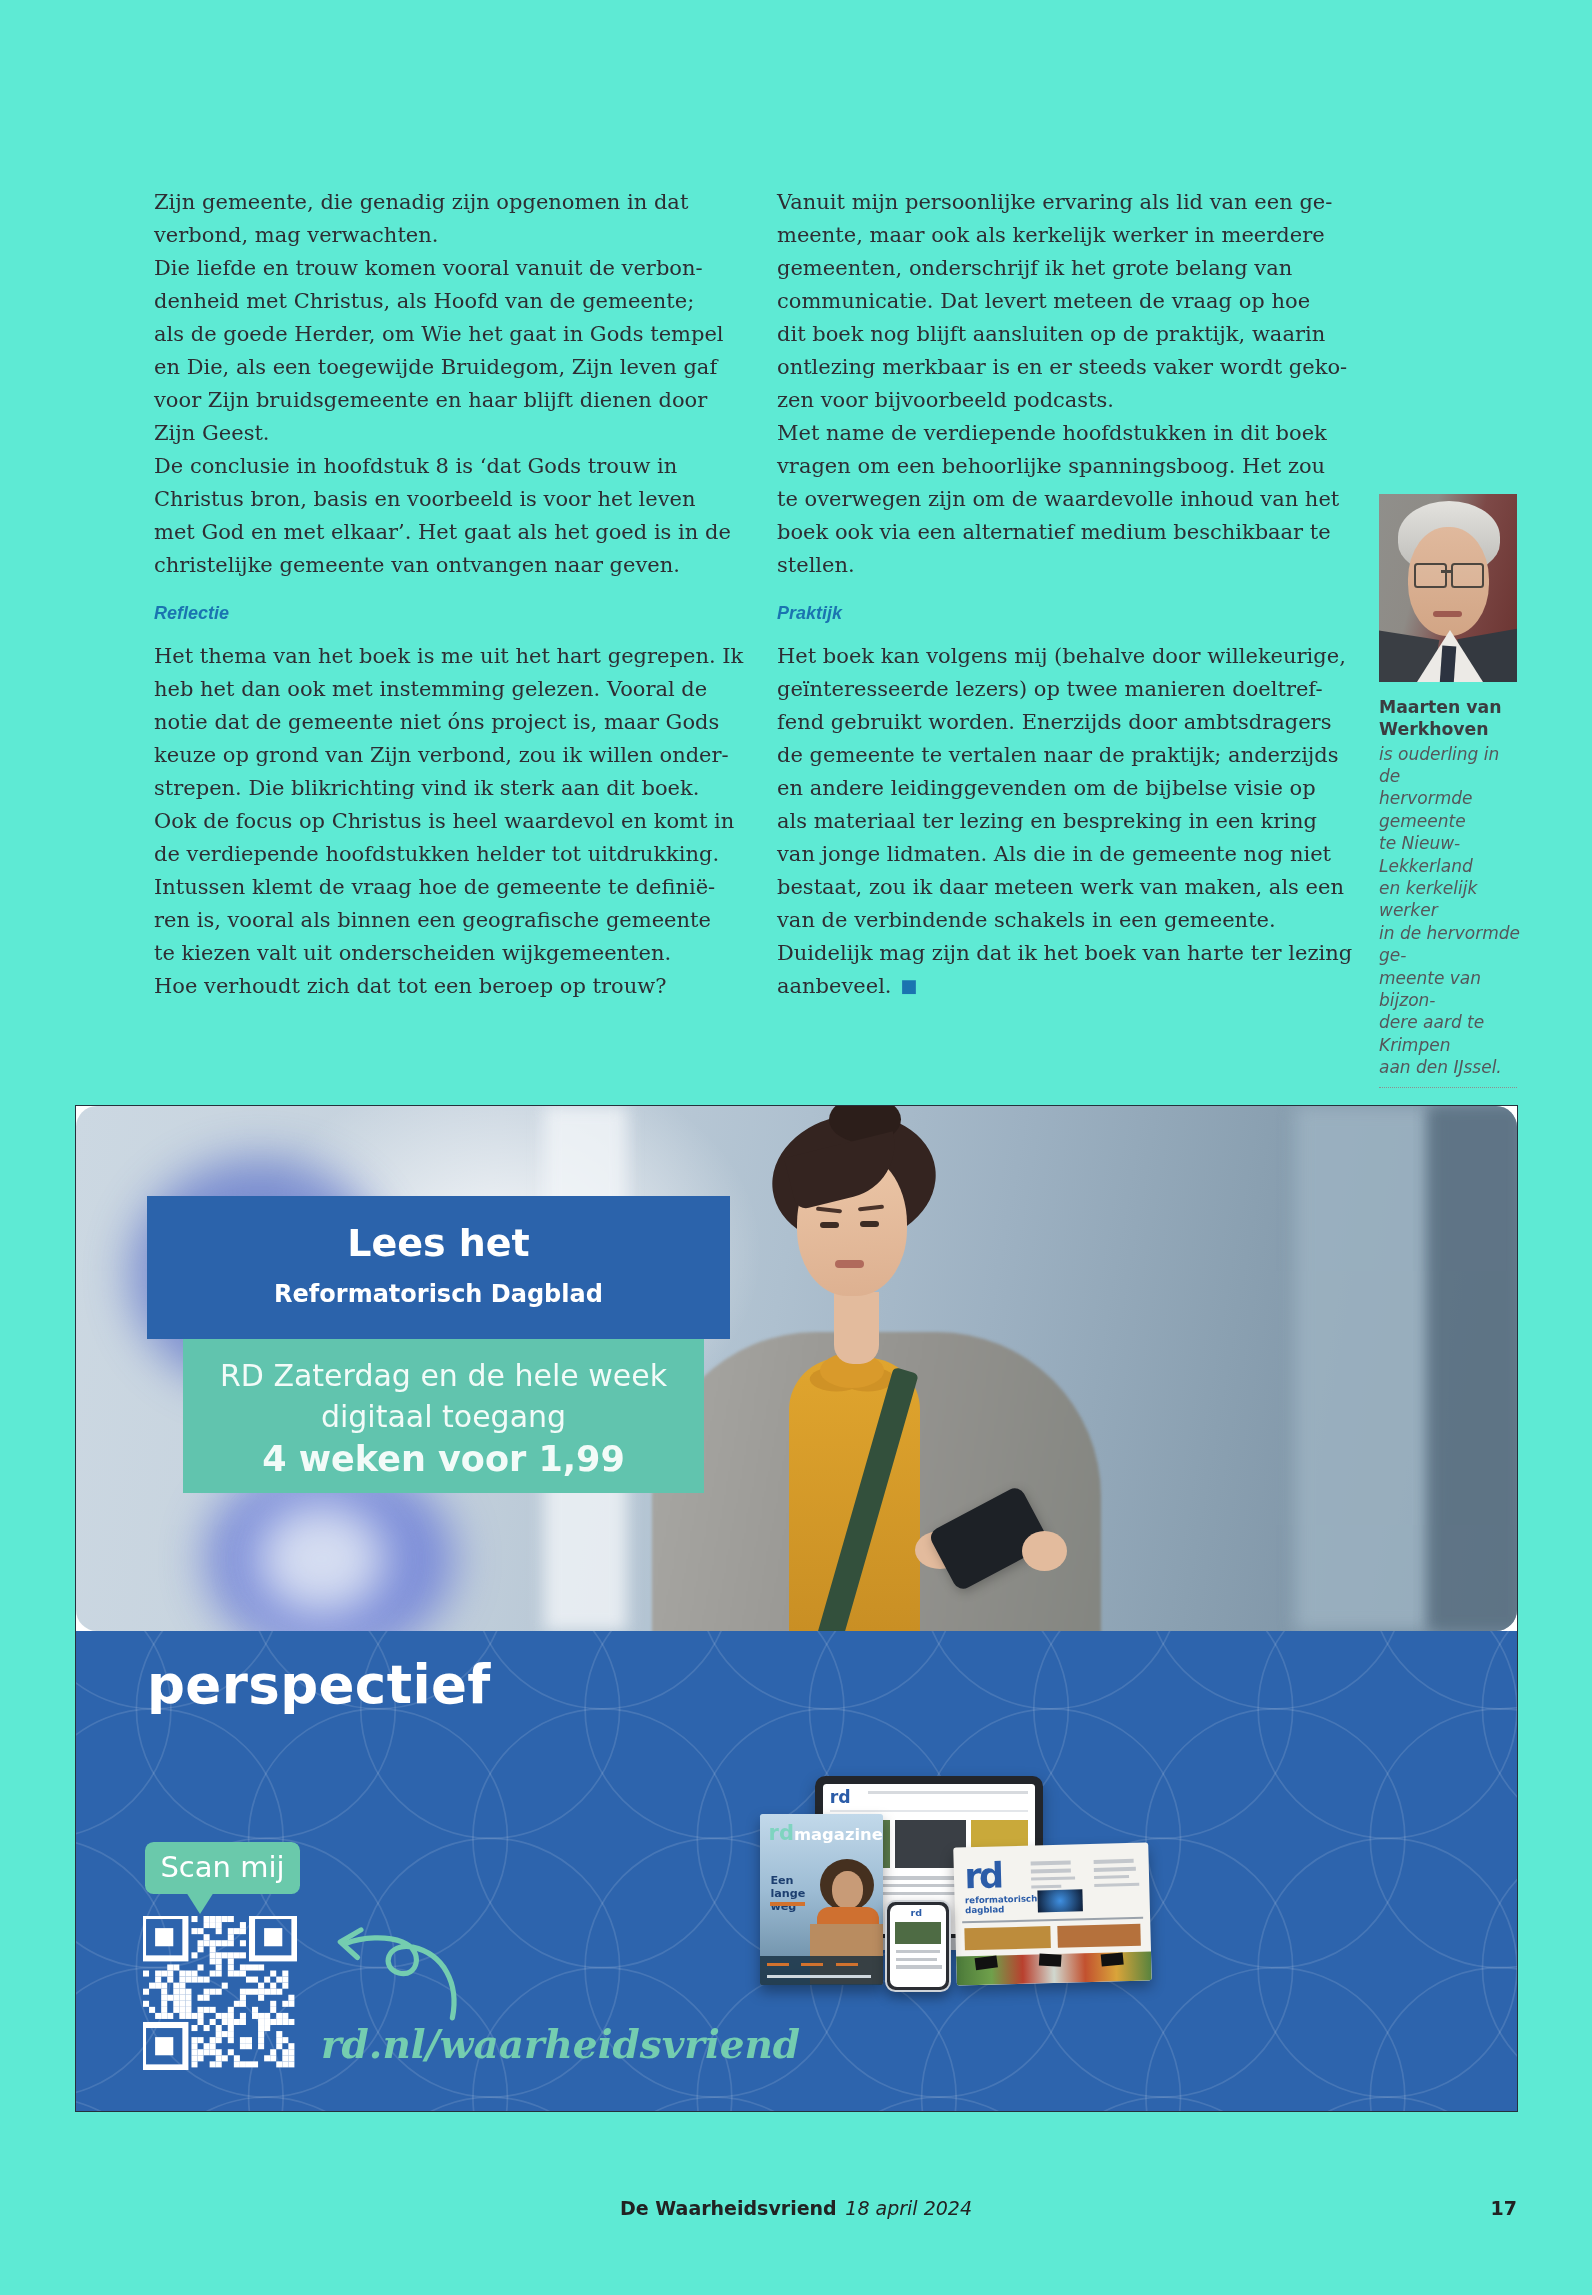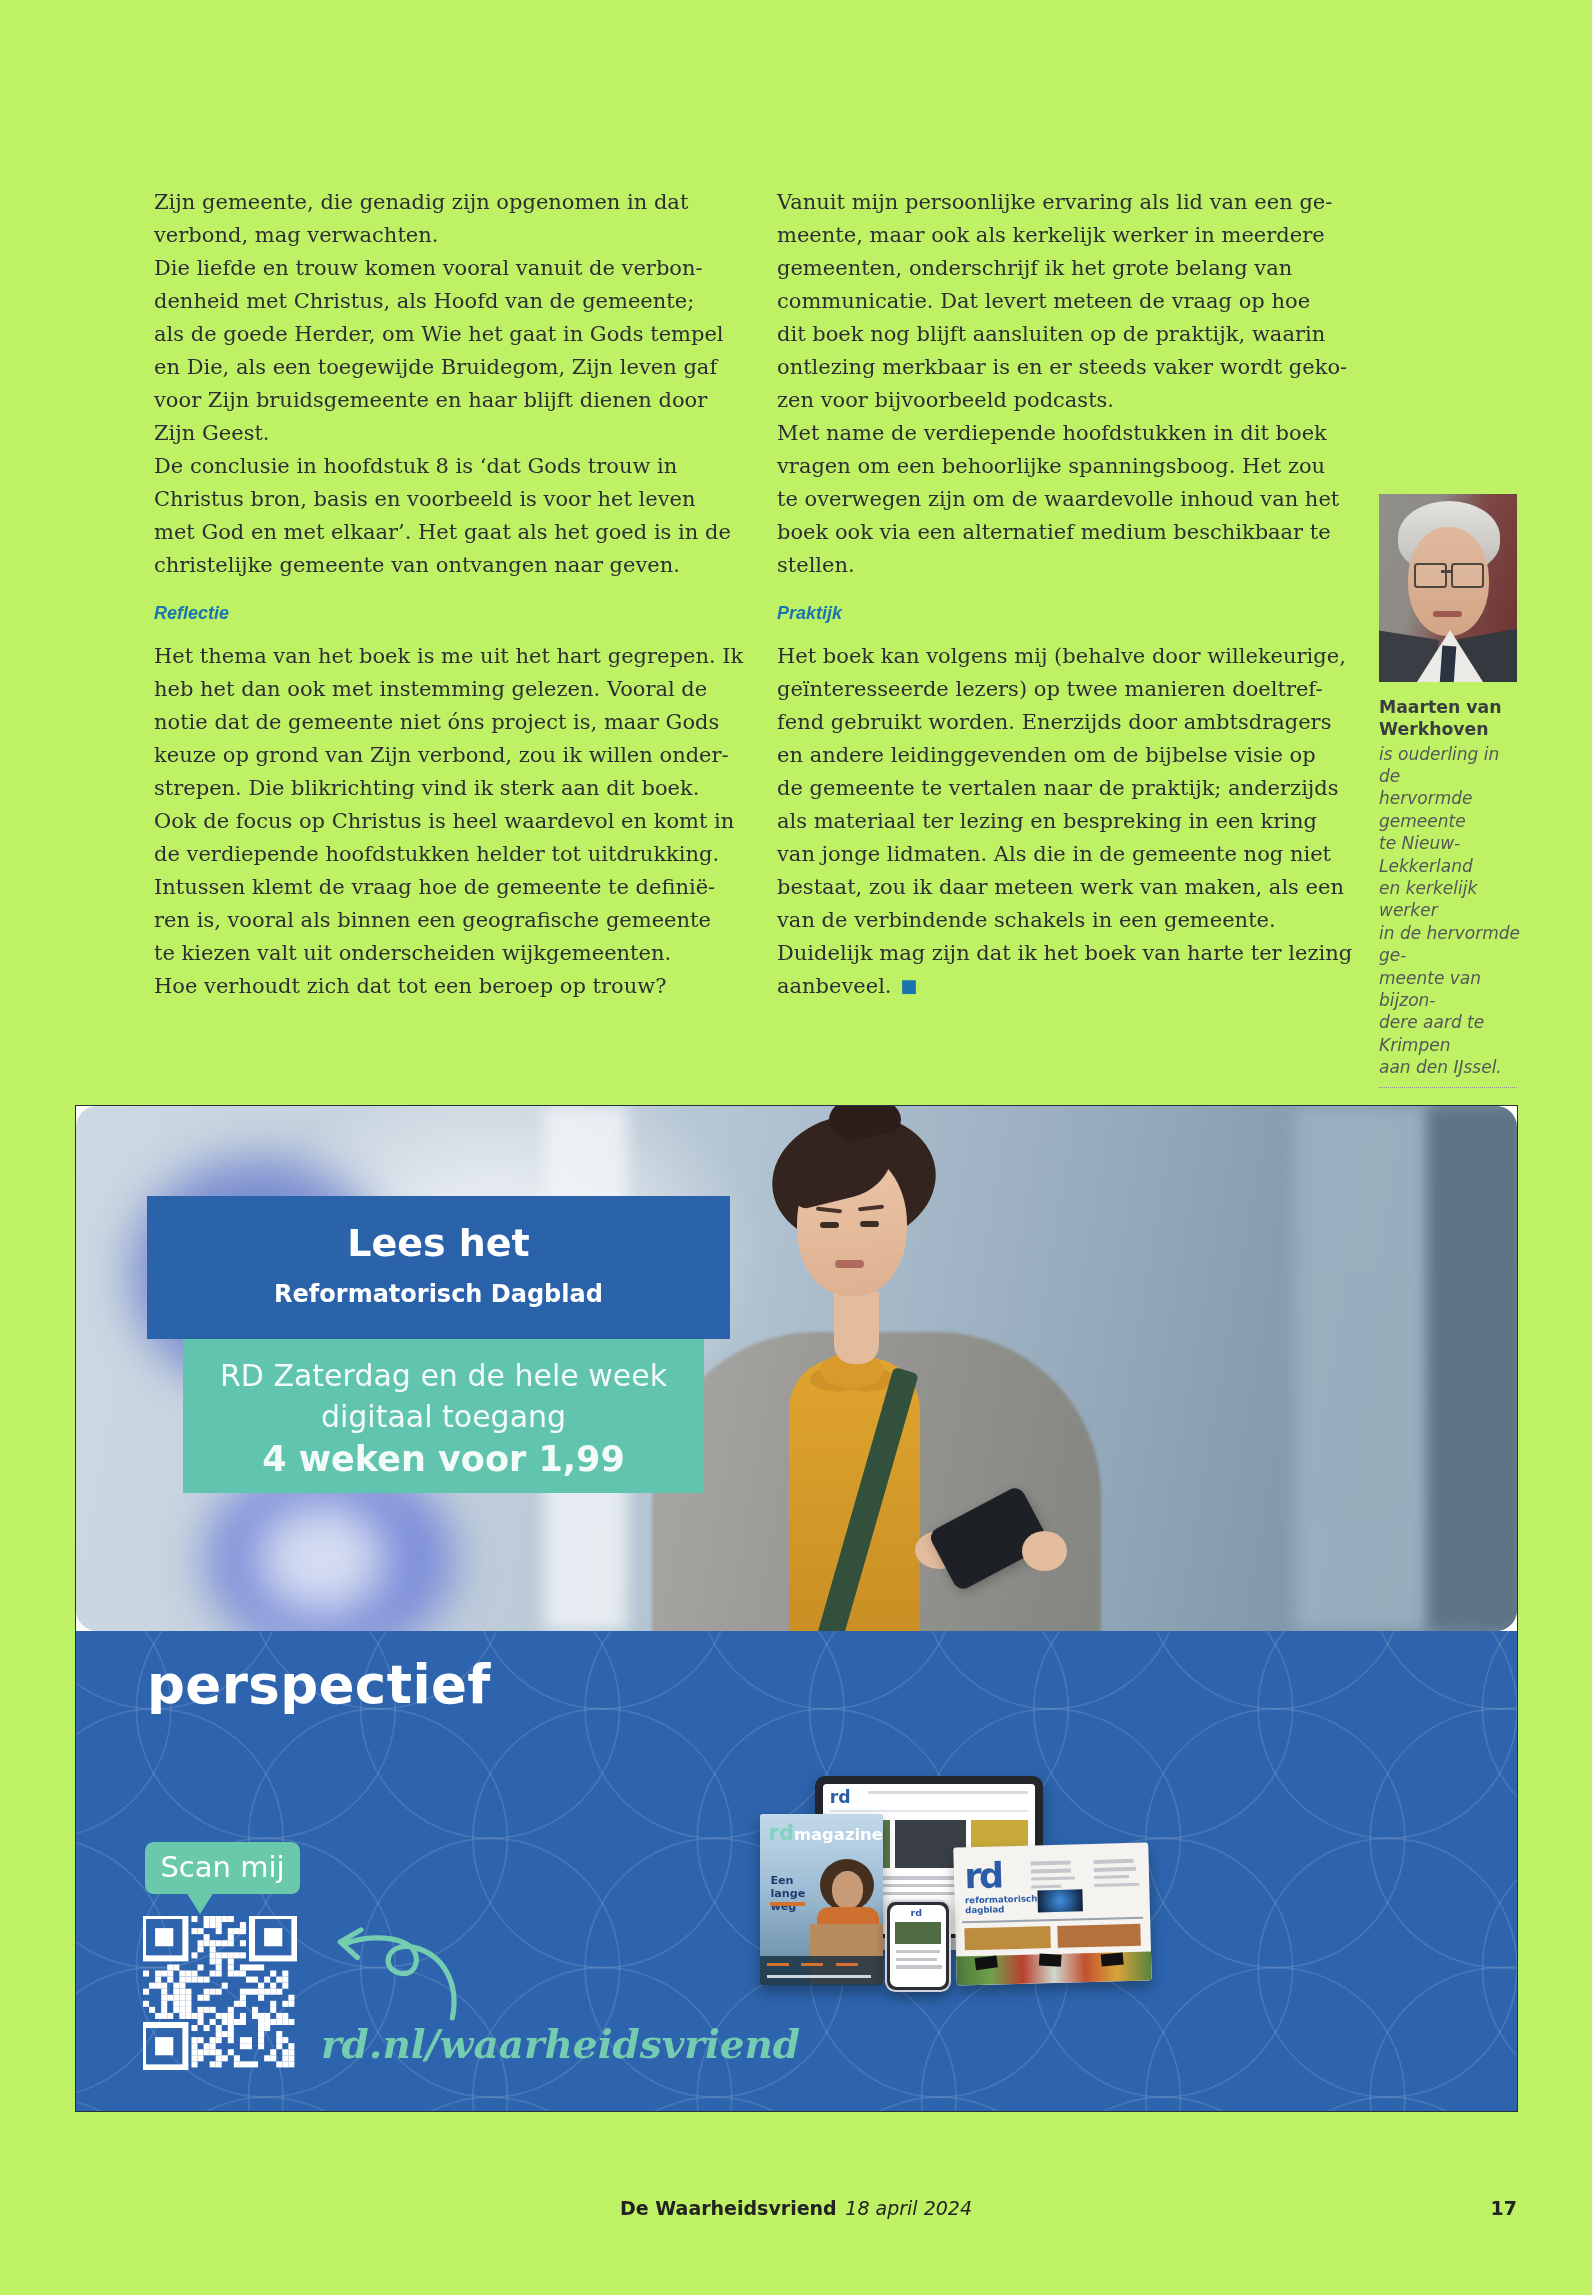--- a/index.html
+++ b/index.html
@@ -1,21 +1,21 @@
 <!DOCTYPE html>
 <html style="--heading_blue: #1a74b0; --body_text: #2e2d33; --ad_blue: #2d64ad; --box_blue: #2b63ab; --teal: #61c4ae; --teal_bright: #6ac9ab; --url_teal: #74cdb0; --logo_blue: #2b5ca8; --logo_teal: #8fd6bd;font-size:14px"><head>
 <meta charset="utf-8">
 <style>
   :root{
     --heading_blue:#1a74b0; --body_text:#2e2d33; --ad_blue:#2d64ad; --box_blue:#2b63ab;
     --teal:#61c4ae; --teal_bright:#6ac9ab; --url_teal:#74cdb0; --logo_blue:#2b5ca8; --logo_teal:#8fd6bd;
     --caption_gray:#55565a; --name_gray:#3b3c40;
   }
   html,body{margin:0;padding:0;background:#e8e8e8;}
-  #page{position:relative;width:1592px;height:2295px;background:#bef264;overflow:hidden;
+  #page{position:relative;width:1592px;height:2295px;background:#5eead4;overflow:hidden;
         font-family:"DejaVu Serif",serif;color:var(--body_text);}
   .abs{position:absolute;}
   
   .col{position:absolute;top:186px;width:595px;font-size:21px;line-height:33px;}
   .col .line{white-space:nowrap;}
   .col1{left:154px;} .col2{left:777px;}
   .subhead{font-family:Liberation Sans, sans-serif;font-weight:bold;font-style:italic;
            color:var(--heading_blue);font-size:18px;line-height:35px;margin-top:14px;margin-bottom:8.6px;}
   .endmark{display:inline-block;color:var(--heading_blue);font-size:18px;margin-left:8.6px;transform:translateY(-0.9px);}
   
@@ -153,22 +153,22 @@
         <div class="line">vragen om een behoorlijke spanningsboog. Het zou</div>
         <div class="line">te overwegen zijn om de waardevolle inhoud van het</div>
         <div class="line">boek ook via een alternatief medium beschikbaar te</div>
         <div class="line">stellen.</div>
       </div>
     <div class="subhead">Praktijk</div>
     <div>
         <div class="line">Het boek kan volgens mij (behalve door willekeurige,</div>
         <div class="line">geïnteresseerde lezers) op twee manieren doeltref-</div>
         <div class="line">fend gebruikt worden. Enerzijds door ambtsdragers</div>
+        <div class="line">de gemeente te vertalen naar de praktijk; anderzijds</div>
         <div class="line">en andere leidinggevenden om de bijbelse visie op</div>
-        <div class="line">de gemeente te vertalen naar de praktijk; anderzijds</div>
         <div class="line">als materiaal ter lezing en bespreking in een kring</div>
         <div class="line">van jonge lidmaten. Als die in de gemeente nog niet</div>
         <div class="line">bestaat, zou ik daar meteen werk van maken, als een</div>
         <div class="line">van de verbindende schakels in een gemeente.</div>
         <div class="line">Duidelijk mag zijn dat ik het boek van harte ter lezing</div>
       </div>
     <div class="line">
       <span>aanbeveel.</span><span class="endmark">■</span>
     </div>
   </div>

